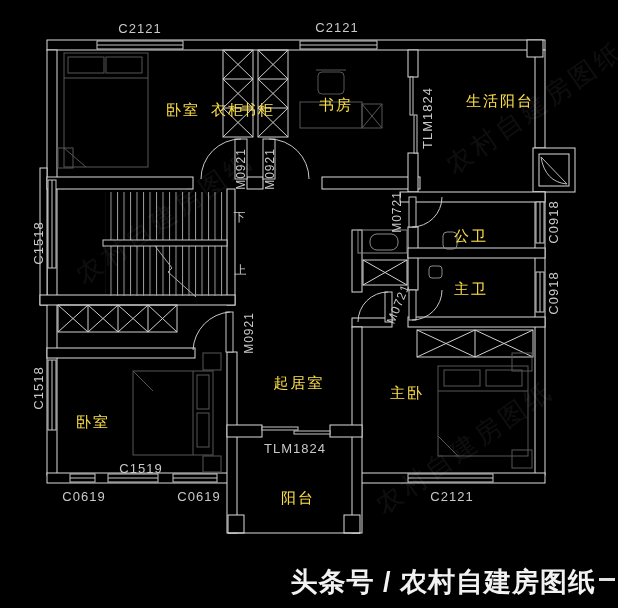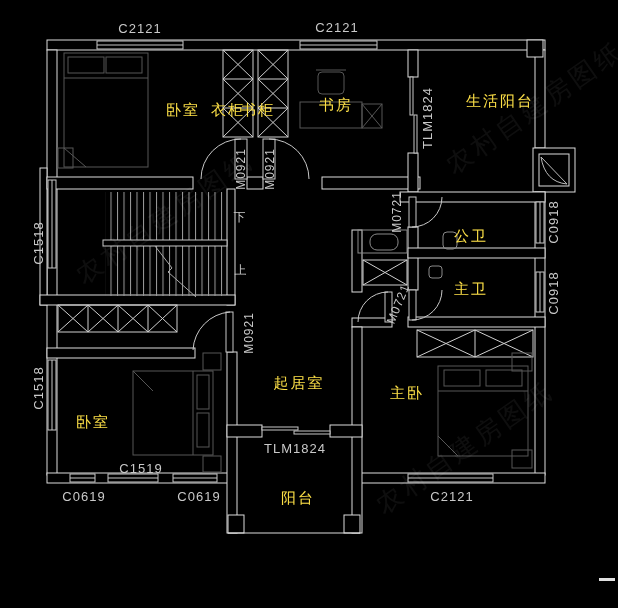--- a/index.html
+++ b/index.html
@@ -230,14 +230,15 @@
   <div class="lbl room" style="left:407px;top:392px">主卧</div>
   <div class="lbl room" style="left:93px;top:421px">卧室</div>
   <div class="lbl room" style="left:298px;top:497px">阳台</div>
   <div class="lbl small" style="left:240px;top:217px">下</div>
   <div class="lbl small" style="left:241px;top:270px">上</div>
 
   <div class="wm" style="left:60px;top:200px">农村自建房图纸</div>
   <div class="wm" style="left:360px;top:430px">农村自建房图纸</div>
   <div class="wm" style="left:430px;top:90px">农村自建房图纸</div>
 
+  <div class="banner">头条号 / 农村自建房图纸</div>
   <div class="dash"></div>
 </div>
 
 </body></html>

